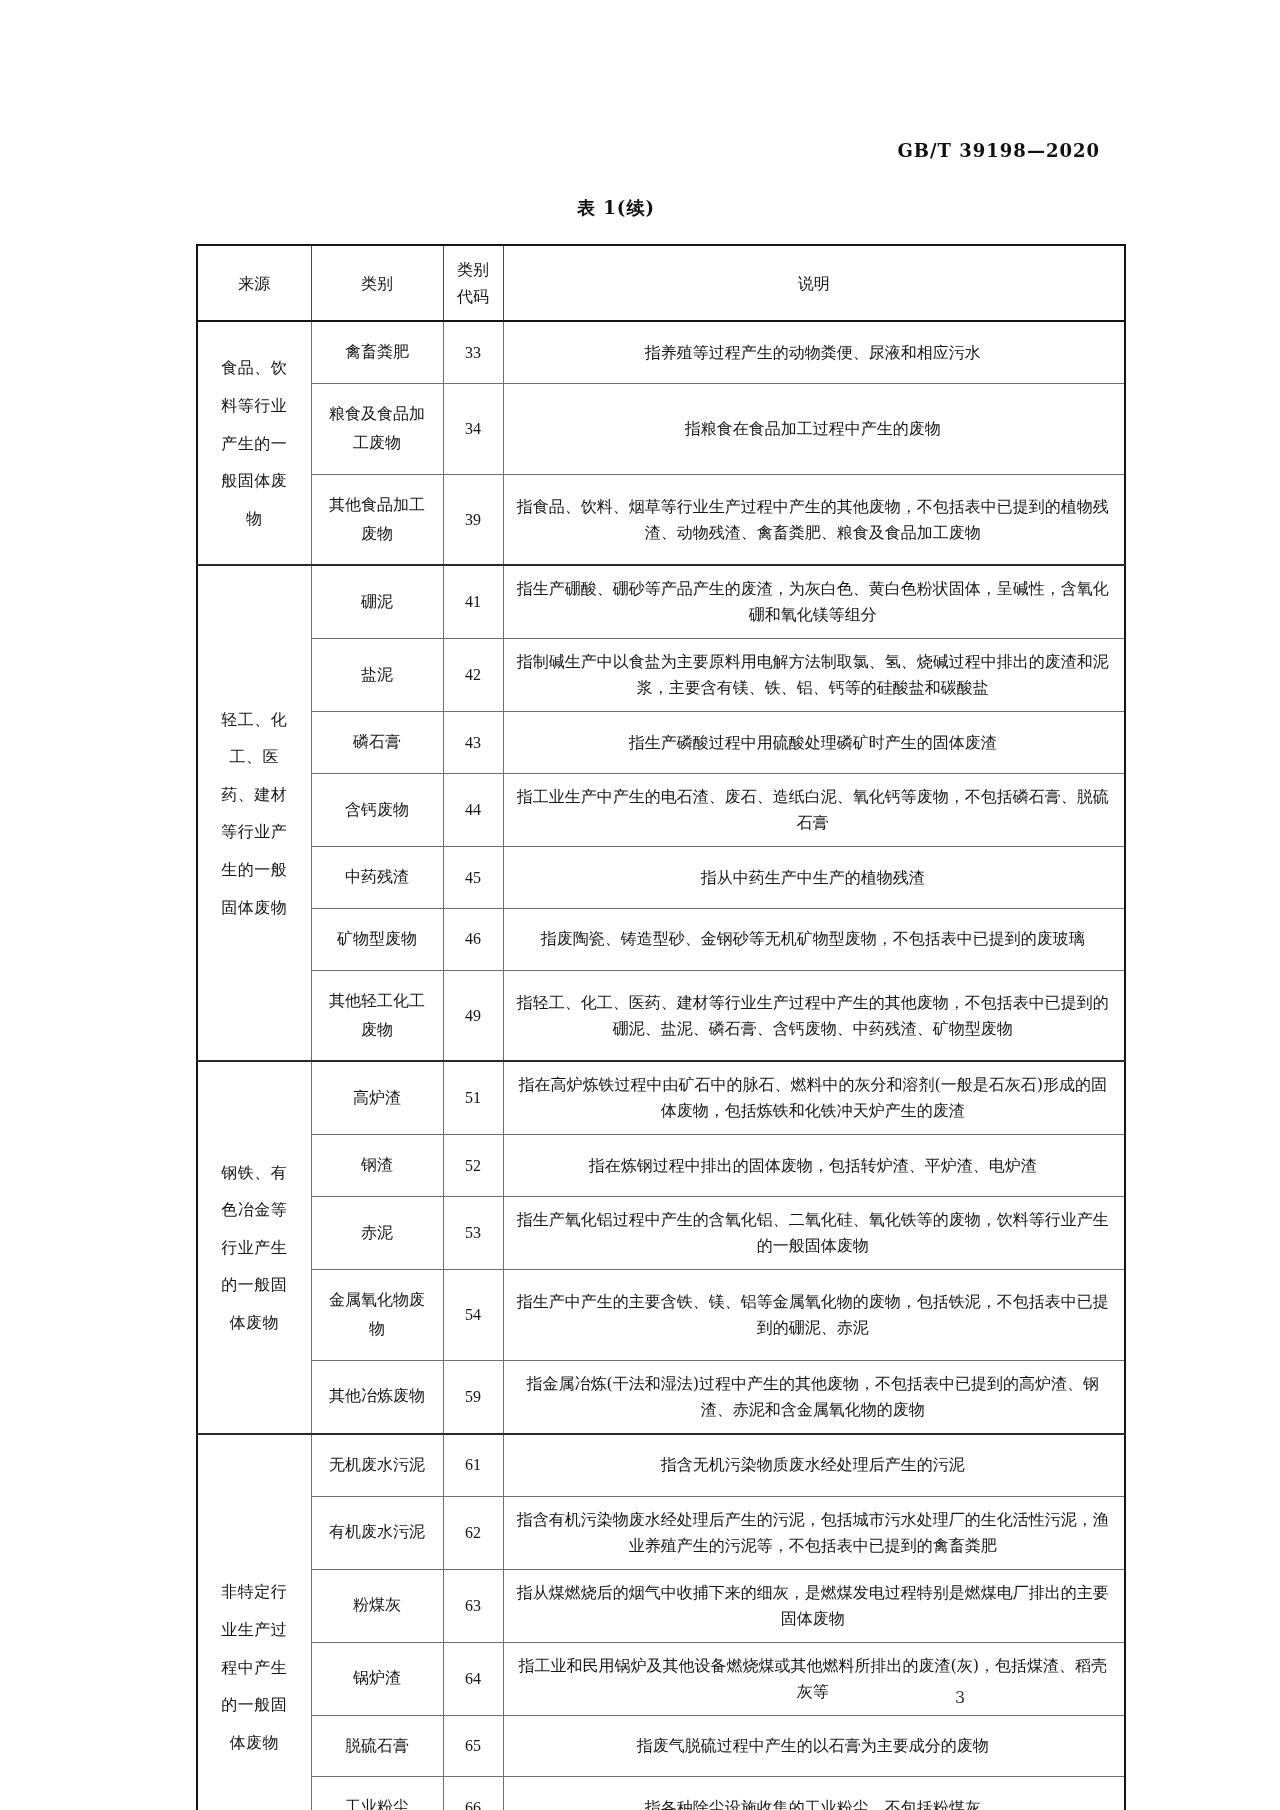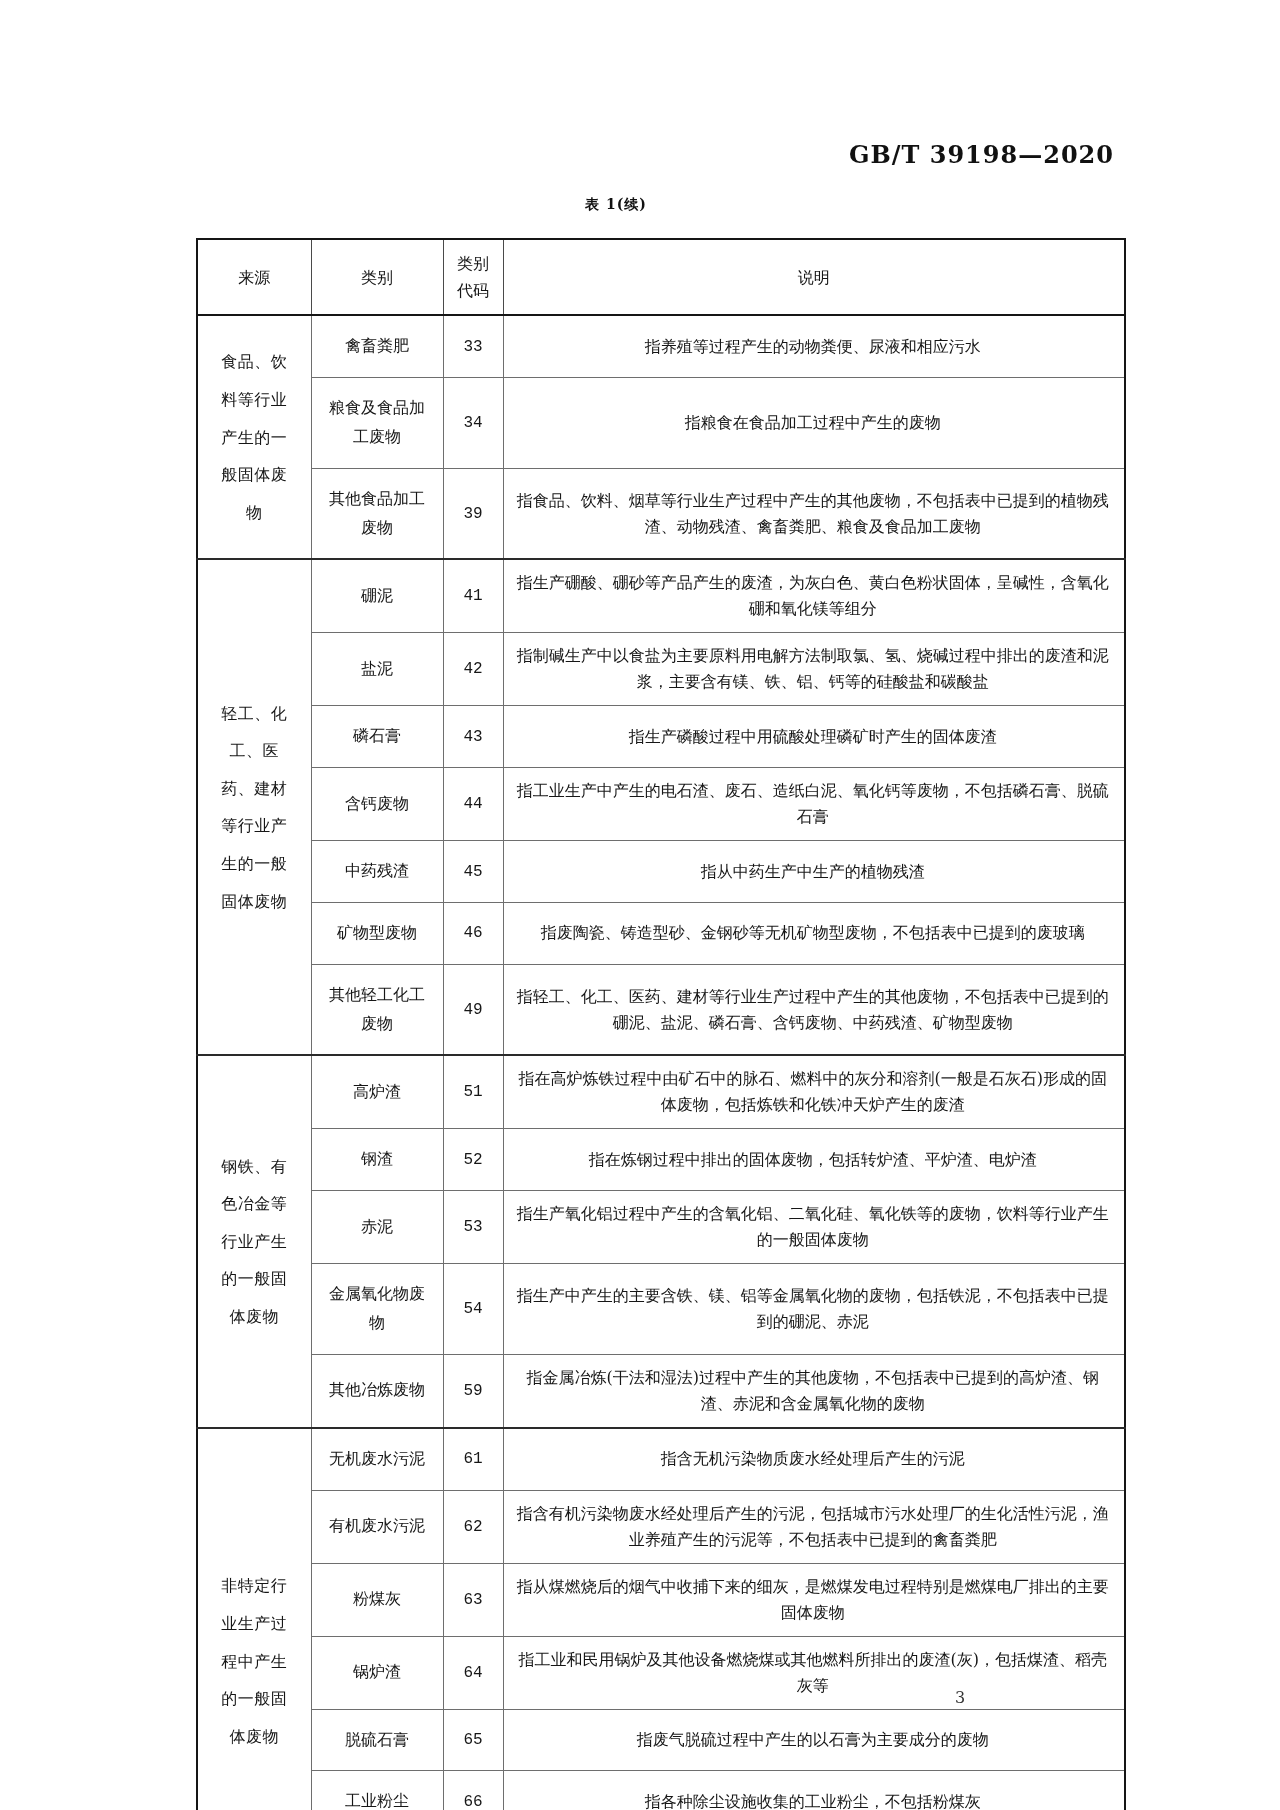--- a/index.html
+++ b/index.html
@@ -9,35 +9,34 @@
     font-family:"DejaVu Serif", serif;
     color:#1c1c1c;
     position:relative;
   }
   .doc-code{
     position:absolute;
     top:140px;
     left:0;
     width:1100px;
     text-align:right;
-    font-size:24px;
+    font-size:18px;
     font-weight:bold;
     letter-spacing:1px;
     color:#111;
-    margin-left:14px;
   }
   .table-wrap{
     position:absolute;
     top:196px;
     left:152px;
     width:928px;
   }
   .table-title{
     text-align:center;
-    font-size:14px;
+    font-size:18px;
     font-weight:bold;
     color:#111;
     margin-bottom:24px;
     letter-spacing:1px;
   }
   table.waste{
     border-collapse:collapse;
     width:928px;
     table-layout:fixed;
   }
@@ -65,21 +64,21 @@
     padding:6px 20px;
     letter-spacing:0.5px;
   }
   td.cell-category{
     text-align:center;
     line-height:1.8;
     padding:16px 12px;
   }
   td.cell-code{
     text-align:center;
-    font-family:Liberation Mono, monospace;
+    font-family:Liberation Serif, serif;
     font-size:15.5px;
     padding:16px 2px;
   }
   td.cell-desc{
     text-align:center;
     line-height:26px;
     padding:10px 14px 10px 12px;
   }
   
   table.waste td{border-color:#6e6e6e;}

